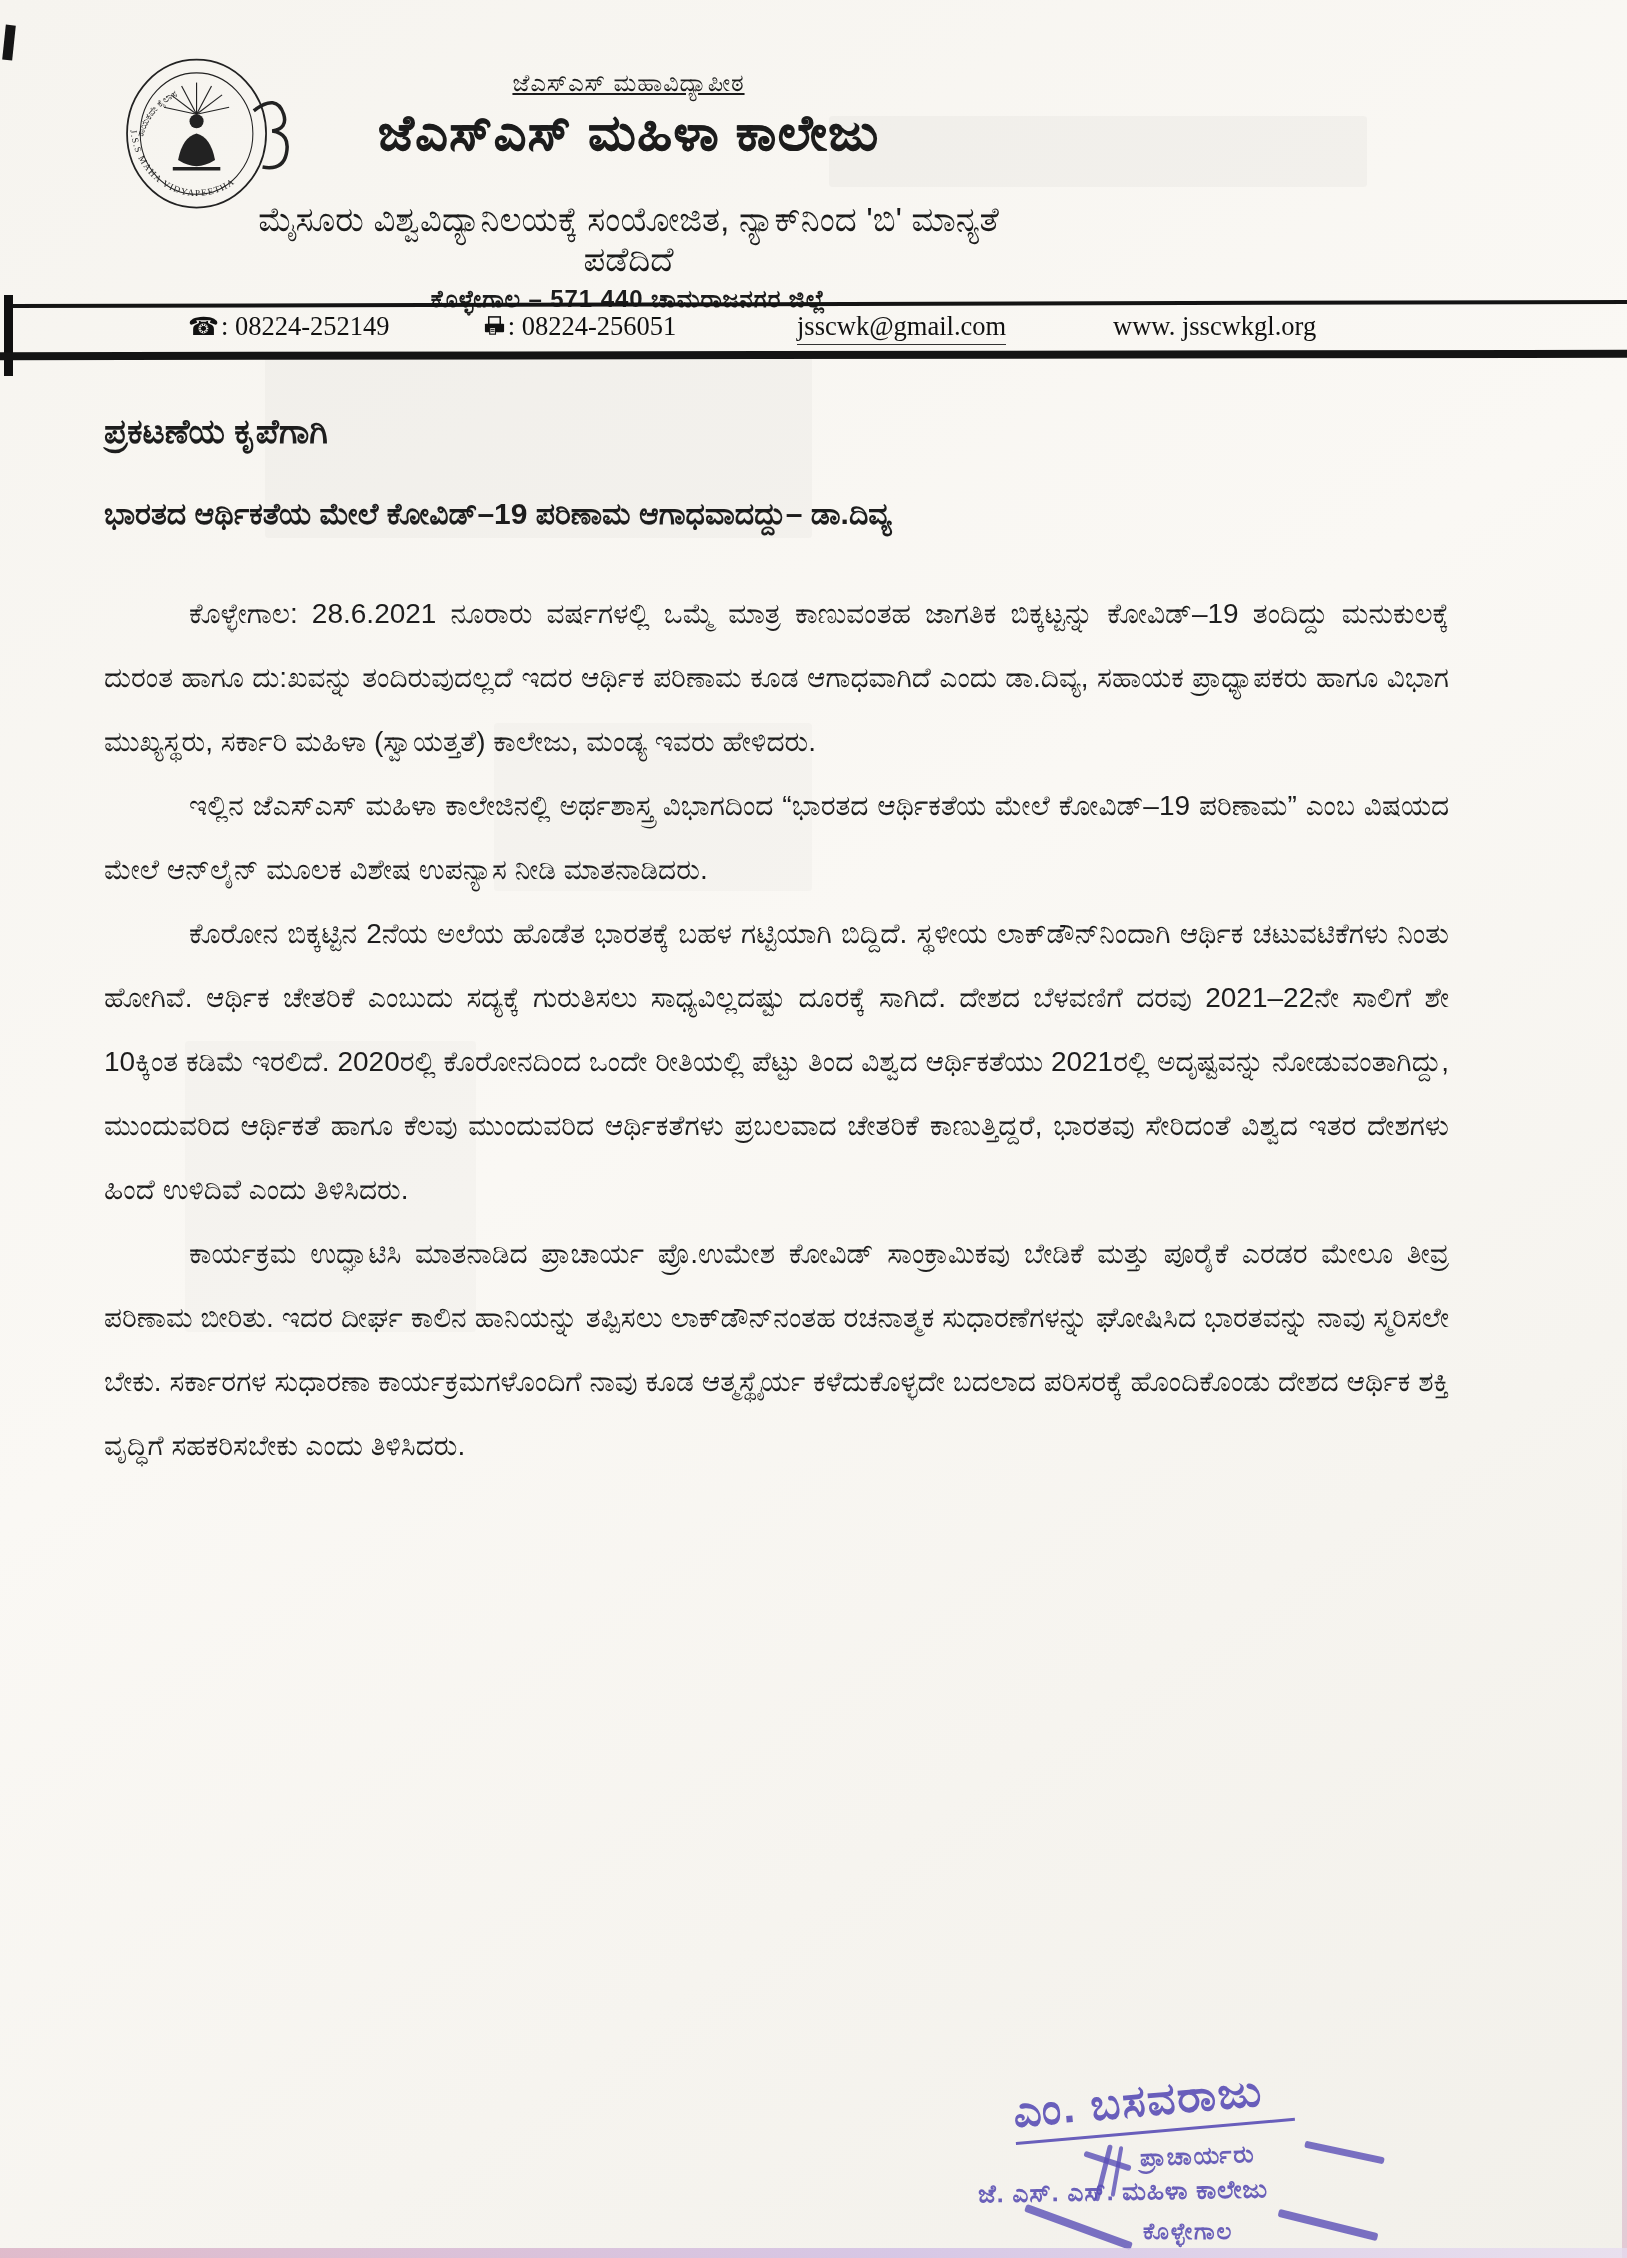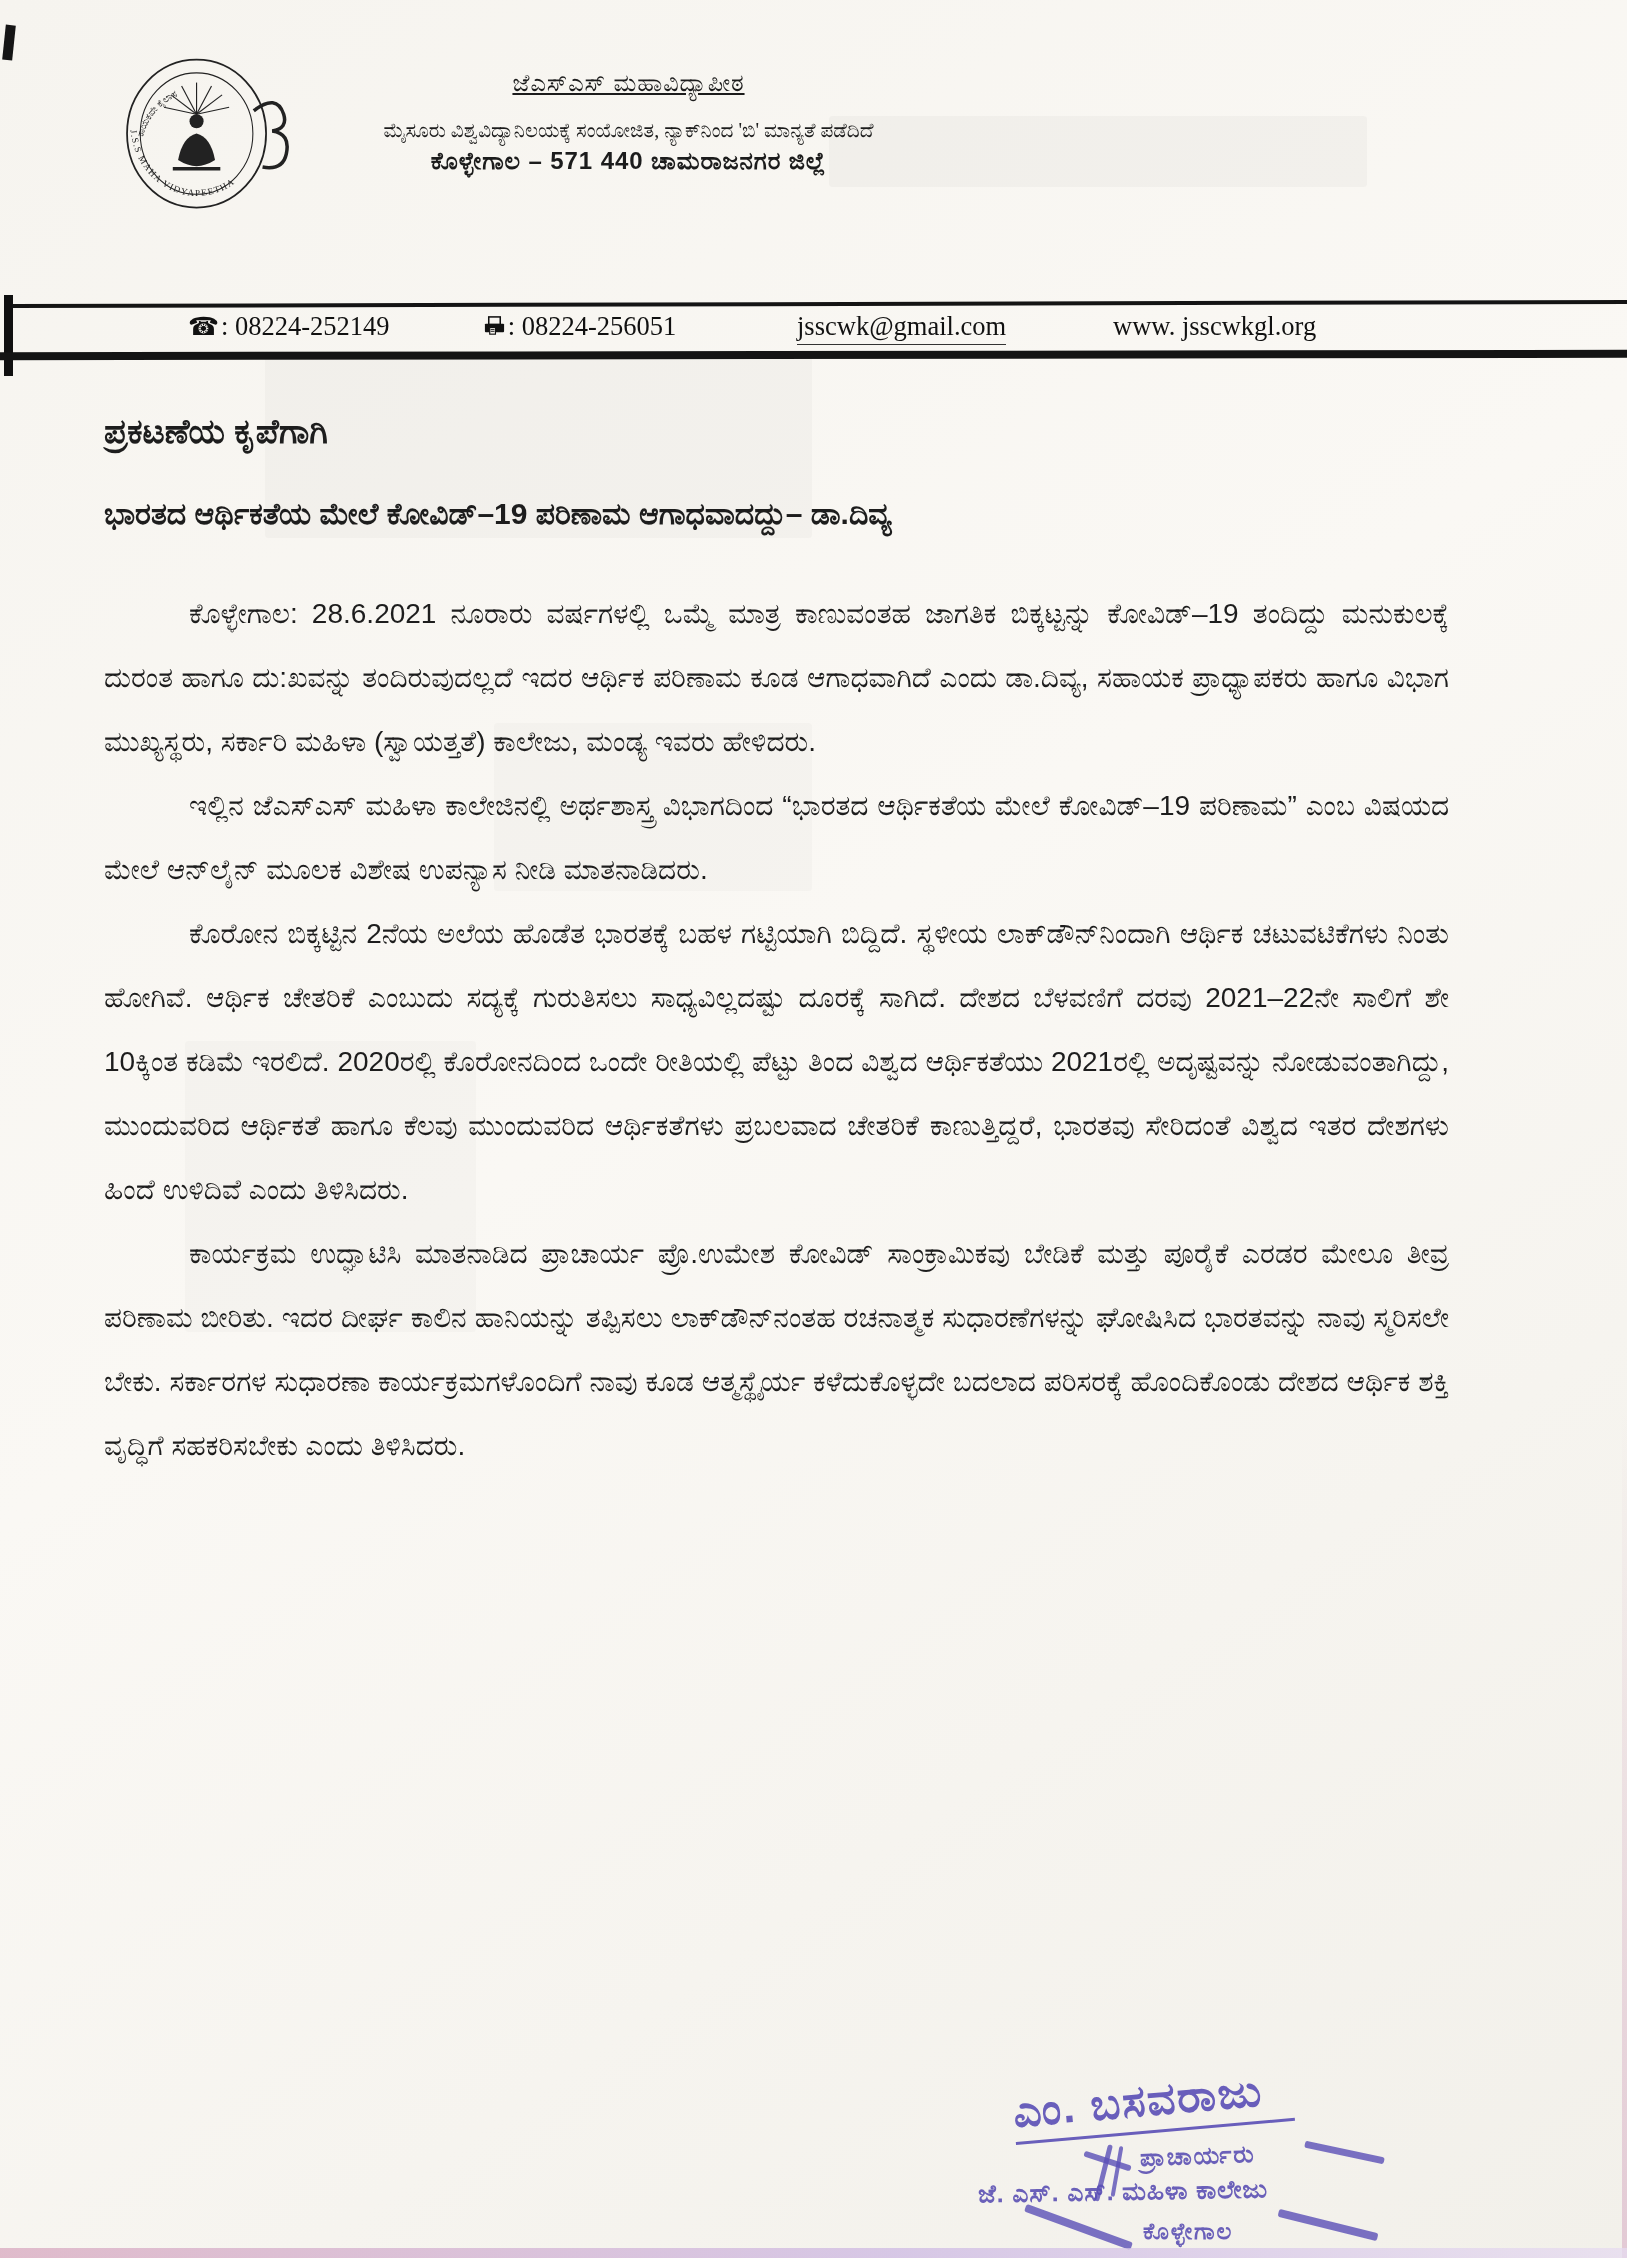--- a/index.html
+++ b/index.html
@@ -19,21 +19,21 @@
   .g1{left:829px;top:116px;width:538px;height:71px;}
   .g2{left:265px;top:353px;width:547px;height:185px;background:rgba(110,110,110,.045);}
   .g3{left:185px;top:1041px;width:291px;height:291px;background:rgba(110,110,110,.035);}
   .g4{left:494px;top:723px;width:318px;height:168px;background:rgba(110,110,110,.03);}
   
   .logo{position:absolute;left:120px;top:56px;}
   .header-text{position:absolute;left:225px;top:69px;width:807px;text-align:center;}
   .org-small{font-size:24px;letter-spacing:0.9px;text-decoration:underline;}
   .college-name{font-size:50px;font-weight:bold;letter-spacing:1.8px;margin-top:7px;
     text-shadow:0.9px 0 0 #1c1c1c;}
-  .affiliation{font-size:20px;margin-top:22px;font-family:Liberation Serif, serif;}
+  .affiliation{font-size:34px;margin-top:37px;}
   .address{font-size:24px;font-weight:bold;margin-top:5.3px;letter-spacing:0.9px;}
   
   .rule{position:absolute;left:0;right:0;background:#141414;}
   .rule-top{top:302px;height:4.4px;left:12.4px;transform:rotate(-.15deg);}
   .rule-bottom{top:351px;height:8px;transform:rotate(-.08deg);}
   .contact-row{position:absolute;top:311px;left:0;width:100%;height:37px;
     font-family:"Liberation Serif",serif;font-size:26.5px;color:#111;text-decoration:underline;}
   .c-item{position:absolute;white-space:nowrap;}
   .c-phone{left:188px;}
   .c-fax{left:483px;}
@@ -104,20 +104,21 @@
         <textPath href="#arcTop">ಕಾಯಕವೇ ಕೈಲಾಸ</textPath>
       </text>
       <text font-size="10.5" fill="#222" letter-spacing="1.5" font-family="Liberation Serif, serif">
         <textPath href="#arcBottom">J.S.S MAHA VIDYAPEETHA</textPath>
       </text>
     </svg>
   </div>
 
   <div class="header-text">
     <div class="org-small">ಜೆಎಸ್ಎಸ್ ಮಹಾವಿದ್ಯಾಪೀಠ</div>
+    <div class="college-name">ಜೆಎಸ್ಎಸ್ ಮಹಿಳಾ ಕಾಲೇಜು</div>
     <div class="affiliation">ಮೈಸೂರು ವಿಶ್ವವಿದ್ಯಾನಿಲಯಕ್ಕೆ ಸಂಯೋಜಿತ, ನ್ಯಾಕ್‌ನಿಂದ 'ಬಿ' ಮಾನ್ಯತೆ ಪಡೆದಿದೆ</div>
     <div class="address">ಕೊಳ್ಳೇಗಾಲ – 571 440 ಚಾಮರಾಜನಗರ ಜಿಲ್ಲೆ</div>
   </div>
 
   <div class="rule rule-top"></div>
   <div class="contact-row">
     <span class="c-item c-phone"><span class="glyph-icon">☎</span><span>: 08224-252149</span></span>
     <span class="c-item c-fax"><svg class="fax-svg" width="23" height="23" viewBox="0 0 24 24">
           <rect x="6" y="2" width="12" height="8" fill="none" stroke="#111" stroke-width="1.6"></rect>
           <rect x="2" y="9" width="20" height="9" rx="1" fill="#111"></rect>

